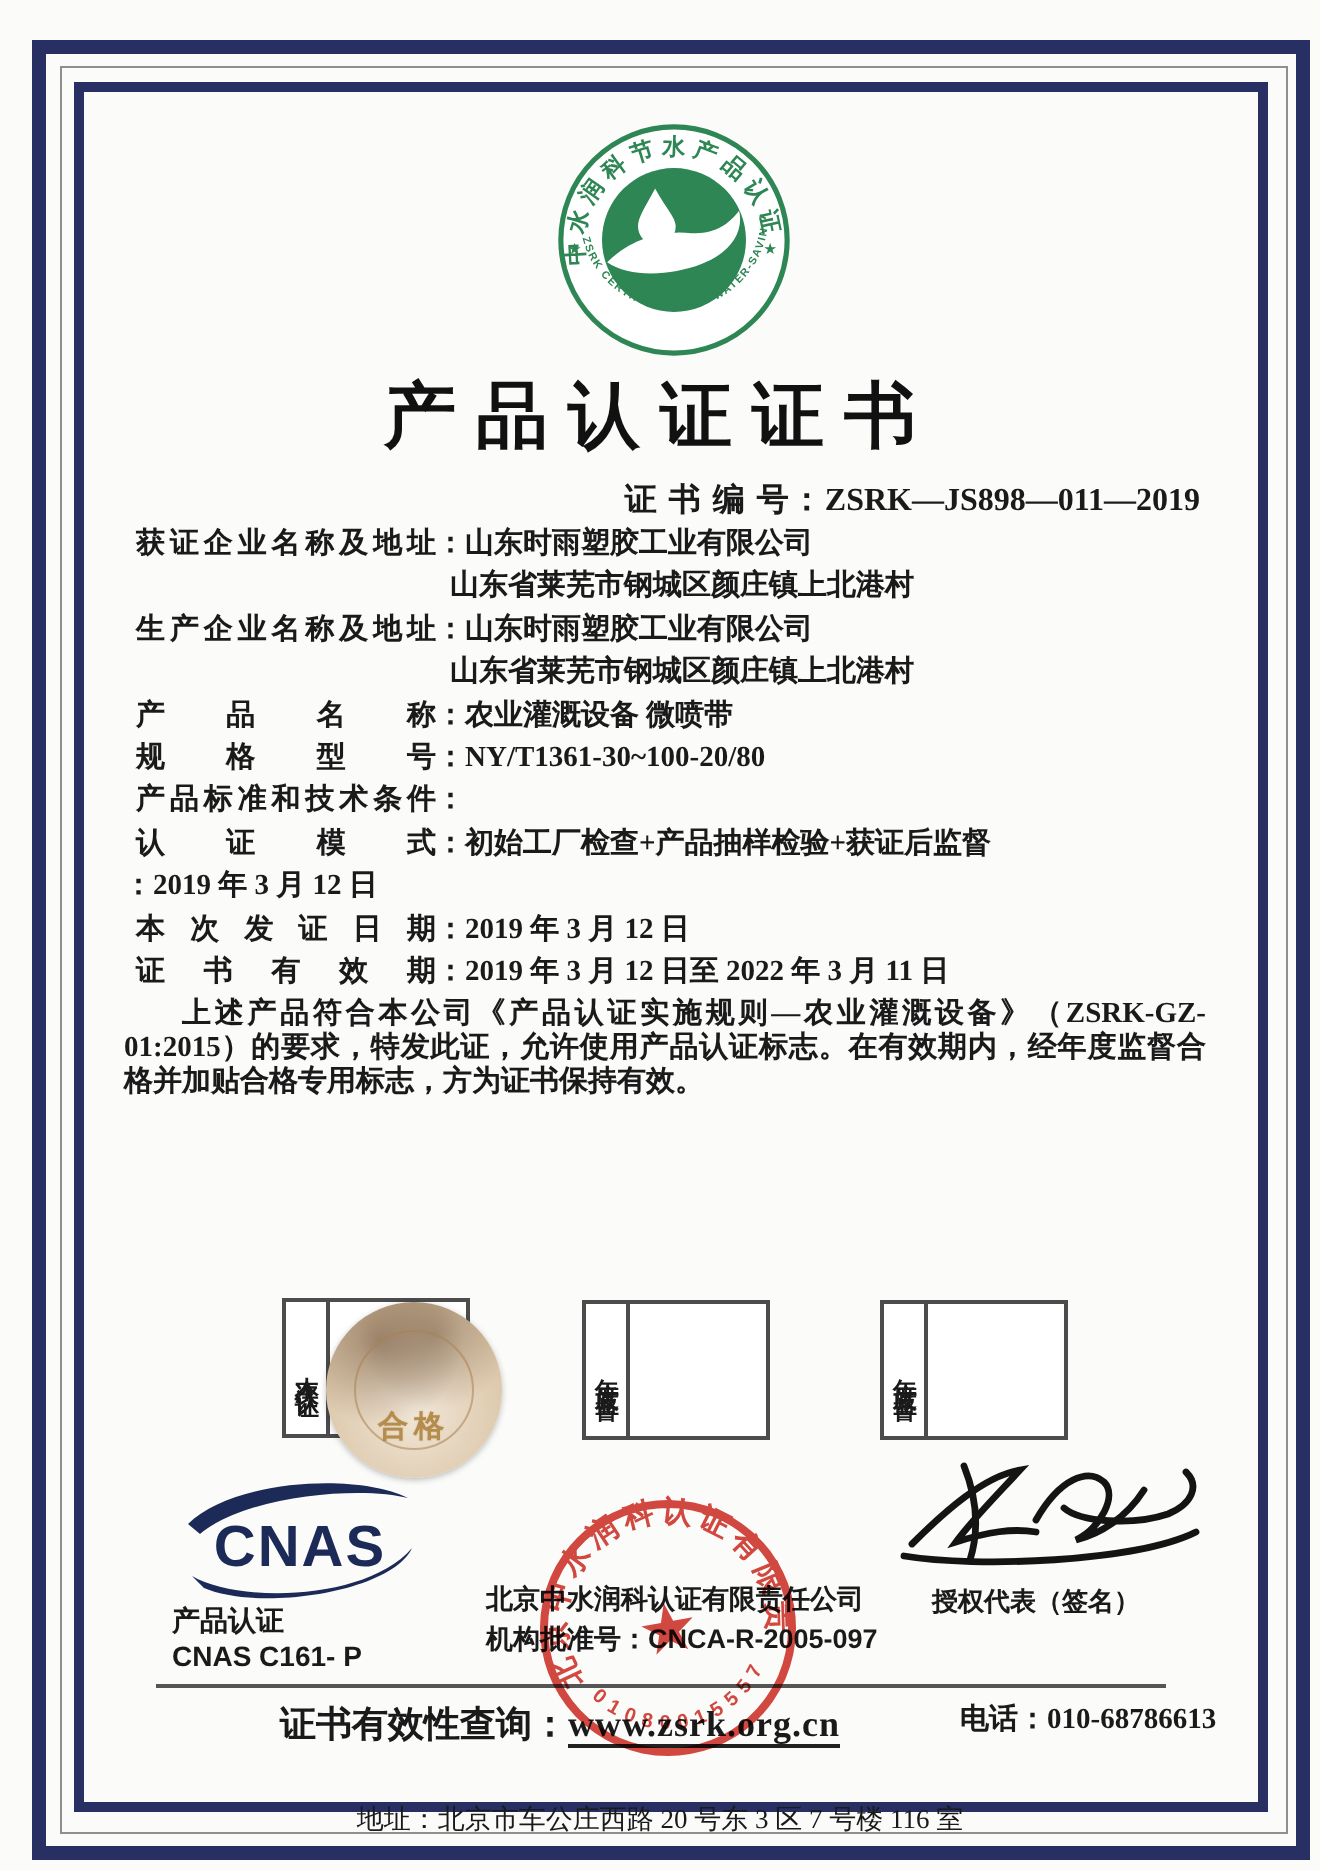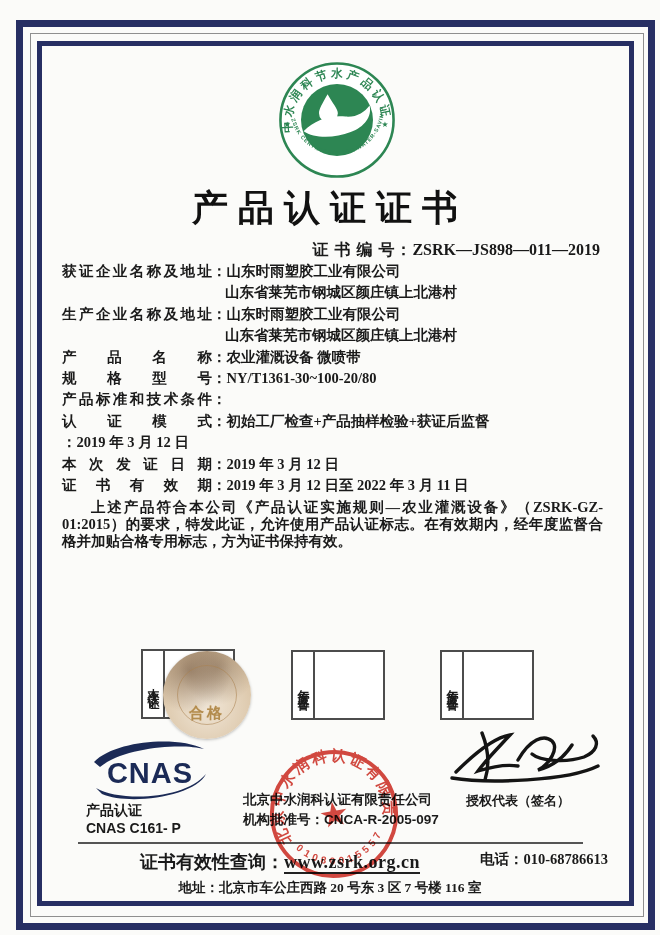--- a/index.html
+++ b/index.html
@@ -14,21 +14,21 @@
   
   .title{position:absolute;left:0;right:0;top:184px;text-align:center;
          font-family:"Liberation Sans",sans-serif;font-weight:bold;
          font-size:36px;letter-spacing:10px;color:#111;}
   .certno{position:absolute;right:60px;top:240px;font-size:16px;font-weight:bold;}
   .certno .lbl{letter-spacing:1px;}
   
   .fields{position:absolute;left:62px;top:262px;width:542px;font-size:14.5px;}
   .frow{display:flex;height:21.4px;align-items:baseline;white-space:nowrap;}
   .f-label{font-family:"Liberation Sans",sans-serif;font-weight:bold;
-           display:inline-block;width:150px;text-align:justify;text-align-last:justify;flex:none;}
+           display:inline-block;width:150px;text-align:justify;text-align-last:justify;flex:none;margin-left:6px;}
   .f-colon{font-family:"Liberation Sans",sans-serif;font-weight:bold;flex:none;}
   .f-value{font-weight:600;}
   .f-cont{margin-left:163px;}
   
   .statement{position:absolute;left:62px;top:499px;width:541px;font-size:14.5px;
              line-height:17px;text-indent:2em;text-align:justify;font-weight:600;}
   
   .sbox{position:absolute;width:90px;height:66px;border:2px solid #4c4c4c;display:flex;background:#fff;}
   .sbox .strip{width:20px;border-right:2px solid #4c4c4c;display:flex;align-items:center;justify-content:center;}
   .sbox .strip span{writing-mode:vertical-rl;font-size:12px;font-weight:bold;
@@ -55,21 +55,21 @@
   .stamp{position:absolute;left:264px;top:744px;width:140px;height:140px;z-index:4;
          transform:rotate(-10deg);opacity:.88;mix-blend-mode:multiply;}
   .sig{position:absolute;left:446px;top:726px;width:168px;height:66px;}
   .sig-label{position:absolute;left:466px;top:792px;font-family:"Liberation Sans",sans-serif;
              font-weight:bold;font-size:13px;}
   
   .foot-rule{position:absolute;left:78px;top:842px;width:505px;height:2px;background:#555;}
   .foot1{position:absolute;left:140px;top:850px;font-size:18px;font-weight:bold;white-space:nowrap;}
   .foot1 .site{border-bottom:2px solid #222;letter-spacing:.5px;}
   .foot1-phone{position:absolute;left:448px;top:850px;font-size:14.5px;font-weight:bold;white-space:nowrap;padding-left:32px;}
-  .foot2{position:absolute;left:0;right:0;top:879px;text-align:center;font-size:13.5px;font-weight:bold;}
+  .foot2{position:absolute;left:0;right:0;top:901px;text-align:center;font-size:13.5px;font-weight:normal;}
   svg text{user-select:none;}
 </style>
 </head>
 <body>
 
 <div class="page">
 
   <div class="frame-outer"></div>
   <div class="frame-mid"></div>
   <div class="frame-inner"></div>

